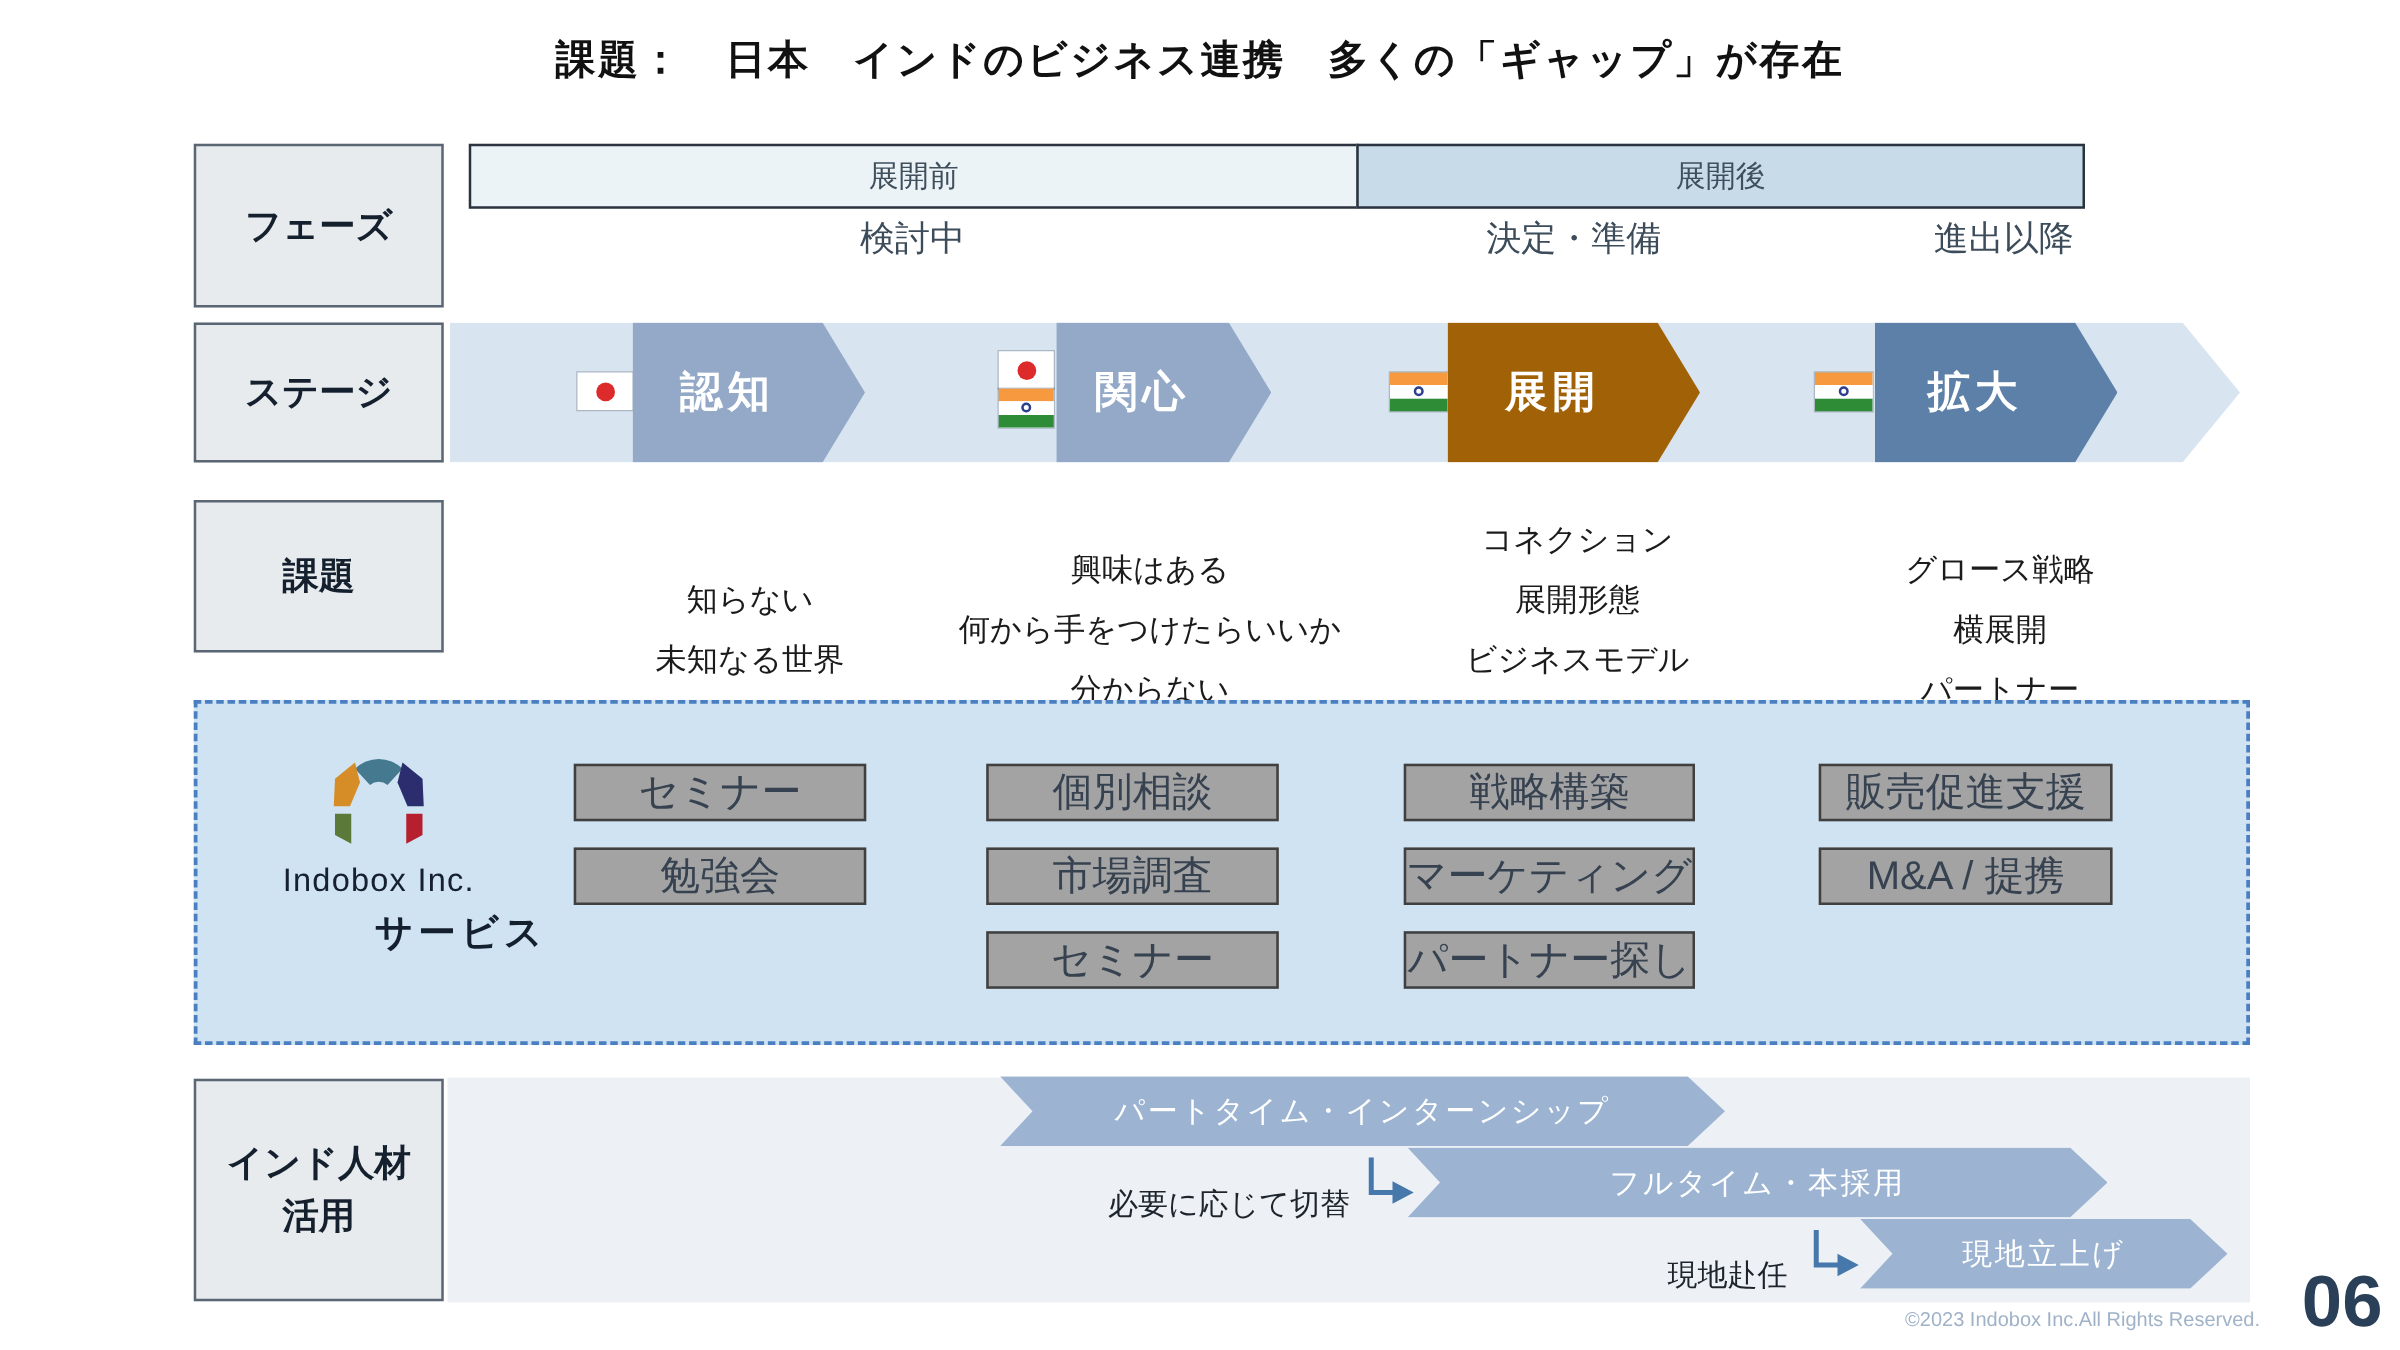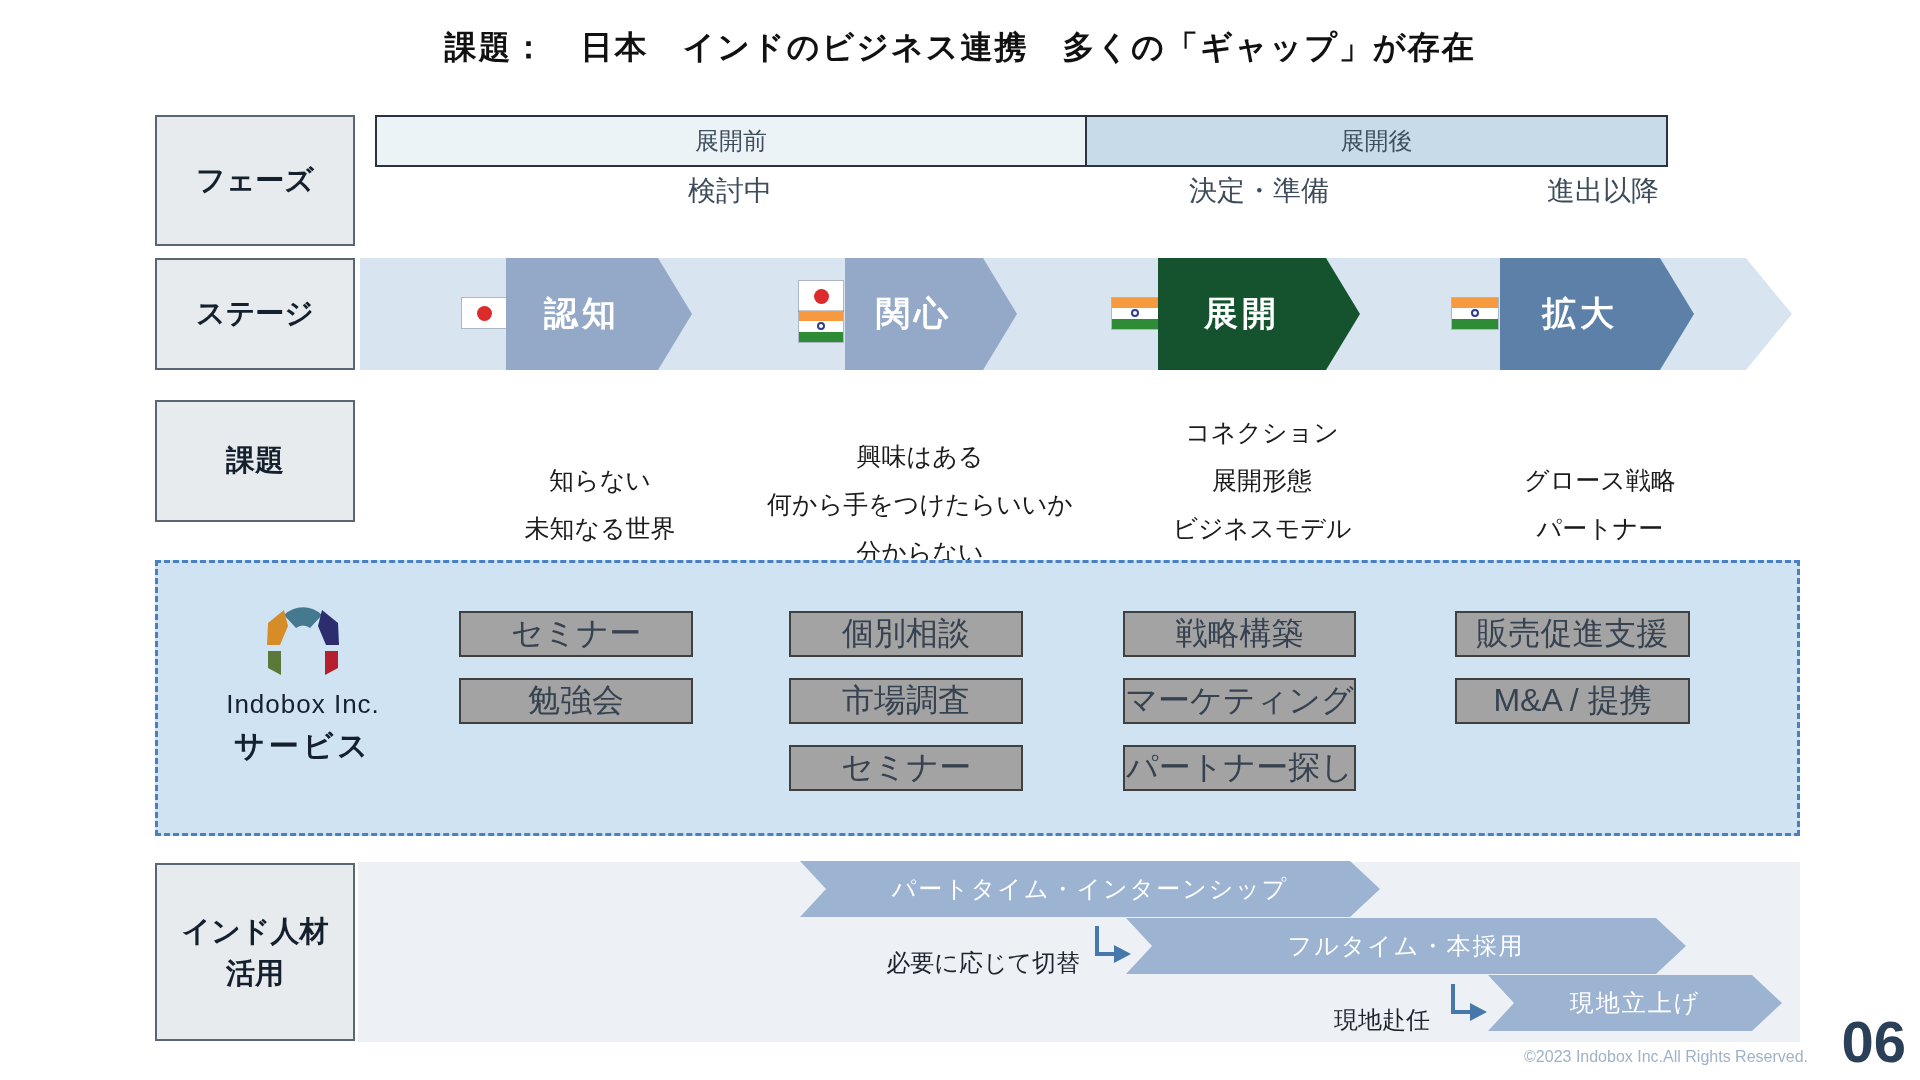--- a/index.html
+++ b/index.html
@@ -59,21 +59,21 @@
               justify-content:center;text-align:center;font-size:25px;line-height:48px;color:#1b1b1b;}
   .ic1{left:430px;width:340px;} .ic2{left:730px;width:380px;}
   .ic3{left:1102px;width:320px;} .ic4{left:1440px;width:320px;}
 
   
   .service-panel{position:absolute;left:155px;top:560px;width:1645px;height:276px;
                  background:#cfe3f3;border:3px dashed #4a80c2;box-sizing:border-box;}
   .logo-block{position:absolute;left:10px;top:32px;width:270px;text-align:center;}
   .logo-block svg{display:block;margin:0 auto;}
   .company{margin-top:10px;font-size:26px;color:#16202e;letter-spacing:1px;}
-  .service-label{margin-top:6px;font-size:30px;font-weight:bold;color:#15202e;letter-spacing:4px;}
+  .service-label{margin-top:6px;font-size:30px;font-weight:bold;color:#15202e;letter-spacing:4px;text-align:right;}
   .service-col{position:absolute;top:48px;display:flex;flex-direction:column;gap:21px;}
   .sc1{left:301px;width:234px;} .sc2{left:631px;width:234px;}
   .sc3{left:965px;width:233px;} .sc4{left:1297px;width:235px;}
   .service-box{height:46px;background:#a3a3a3;border:2px solid #404040;box-sizing:border-box;
                display:flex;align-items:center;justify-content:center;font-size:32px;color:#374251;}
 
   
   .hr-band{position:absolute;left:358px;top:862px;width:1442px;height:180px;background:#edf1f6;}
   .hr-arrow{position:absolute;height:56px;background:#9cb4d2;color:#fff;font-weight:normal;
             font-size:24px;letter-spacing:2px;display:flex;align-items:center;justify-content:center;
@@ -135,21 +135,21 @@
     </span>
   <div class="chevron chev2" style="background: rgb(147, 169, 199);">関心</div>
 
   <span class="flag flag-in f-s3">
       <span class="s1"></span>
       <span class="s2">
         <span class="chakra"></span>
       </span>
       <span class="s3"></span>
     </span>
-  <div class="chevron chev3" style="background: #14532d;">展開</div>
+  <div class="chevron chev3" style="background: #a16207;">展開</div>
 
   <span class="flag flag-in f-s4">
       <span class="s1"></span>
       <span class="s2">
         <span class="chakra"></span>
       </span>
       <span class="s3"></span>
     </span>
   <div class="chevron chev4" style="background: rgb(93, 128, 168);">拡大</div>
 
@@ -166,20 +166,21 @@
       <div class="issue-line">分からない</div>
     </div>
   <div class="issues-col ic3">
       <div class="issue-line">コネクション</div>
       <div class="issue-line">展開形態</div>
       <div class="issue-line">ビジネスモデル</div>
       <div class="issue-line">人材育成</div>
     </div>
   <div class="issues-col ic4">
       <div class="issue-line">グロース戦略</div>
+      <div class="issue-line">横展開</div>
       <div class="issue-line">パートナー</div>
     </div>
 
   <div class="service-panel">
     <div class="logo-block">
       <svg width="104" height="84" viewBox="0 0 100 84">
         <path d="M31 20 A 27 27 0 0 1 69 20 L57 33 A 11 11 0 0 0 43 33 Z" fill="#45798f"></path>
         <polygon points="14,50 15,28 31,15 35,31 27,50" fill="#d78d27"></polygon>
         <polygon points="86,50 85,28 69,15 65,31 73,50" fill="#2b2d6e"></polygon>
         <polygon points="15,56 28,56 28,80 15,73" fill="#5b7a3a"></polygon>

